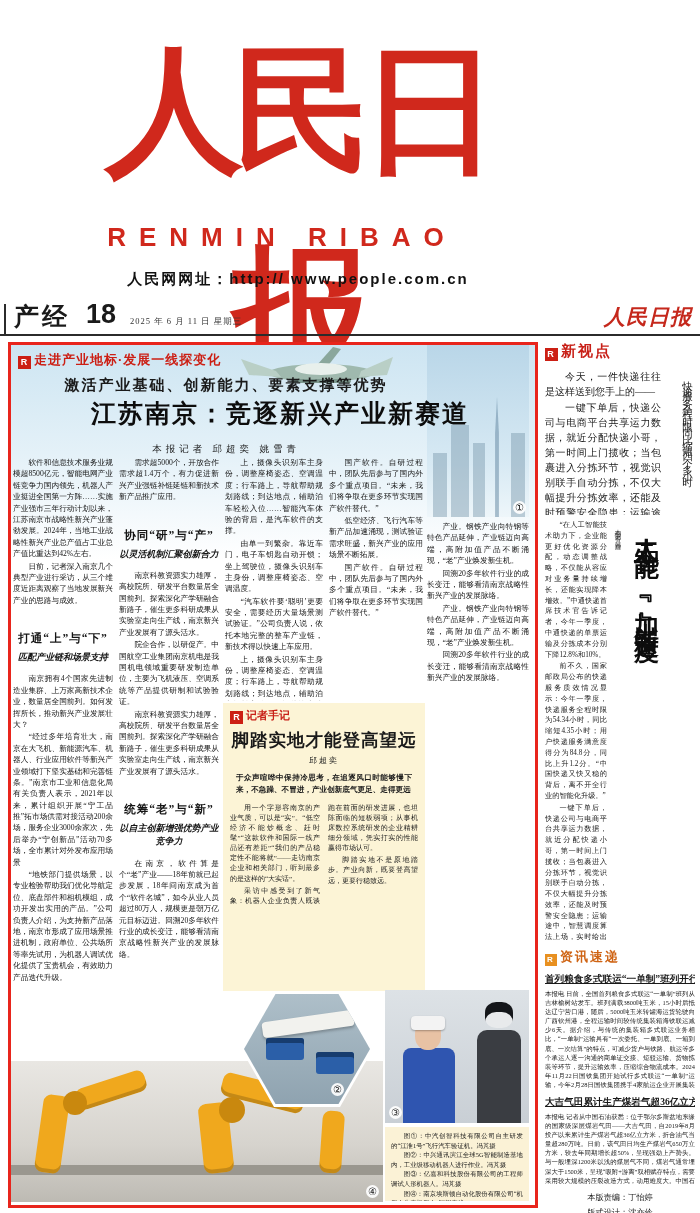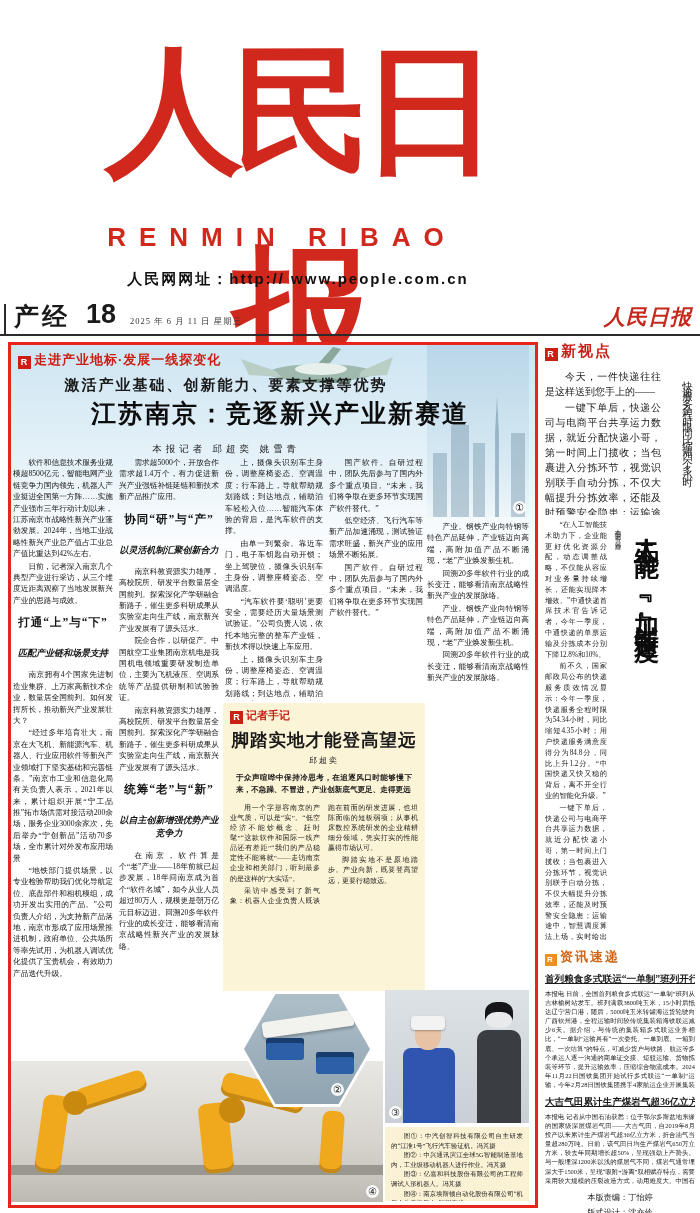--- a/index.html
+++ b/index.html
@@ -60,22 +60,22 @@
   .fx-deck{position:absolute;left:0;top:31px;width:430px;text-align:center;
     font-size:15px;font-weight:bold;letter-spacing:2px;z-index:3;}
   .fx-headline{position:absolute;left:7px;top:52px;width:524px;text-align:center;
     font-size:25px;font-weight:bold;letter-spacing:2px;color:#0d0d0d;z-index:3;}
   .fx-byline{position:absolute;left:0;top:98px;width:430px;text-align:center;
     font-size:9.5px;letter-spacing:4px;z-index:3;}
   .fx-plane{position:absolute;left:210px;top:-4px;width:190px;height:58px;z-index:2;}
   .fx-col{position:absolute;top:112px;font-size:7.7px;line-height:1.48;text-align:justify;
     overflow:hidden;color:#151515;z-index:3;}
   .fx-col p{margin:0 0 1px 0;text-indent:2em;}
-  .fx-sec{text-align:center;font-weight:bold;font-size:11.5px;margin:8px 0 2px 0;letter-spacing:1px;}
-  .fx-secdeck{text-align:center;font-size:9px;font-weight:bold;font-style:italic;margin:16px 0 9px 0;}
+  .fx-sec{text-align:center;font-weight:bold;font-size:11.5px;margin:24px 0 2px 0;letter-spacing:1px;}
+  .fx-secdeck{text-align:center;font-size:9px;font-weight:bold;font-style:italic;margin:4px 0 9px 0;}
   .c1{left:2px;width:100px;height:602px;}
   .c2{left:108px;width:100px;height:602px;}
   .c3{left:214px;width:98px;height:244px;}
   .c4{left:318px;width:94px;height:244px;}
   .c5{left:416px;top:176px;width:102px;height:462px;}
 
   .notebox{position:absolute;left:212px;top:358px;width:202px;height:288px;
     background:#fcf4d6;padding:5px 7px;z-index:4;}
   .nb-label{font-family:"Liberation Sans",sans-serif;font-size:11px;font-weight:bold;color:#c82018;}
   .nb-title{text-align:center;font-size:17.5px;font-weight:bold;margin-top:4px;letter-spacing:1px;}

